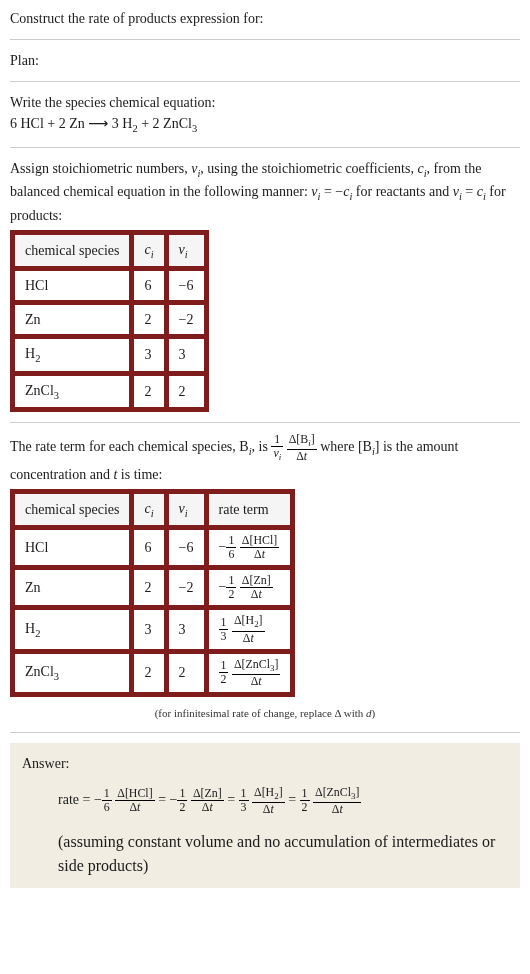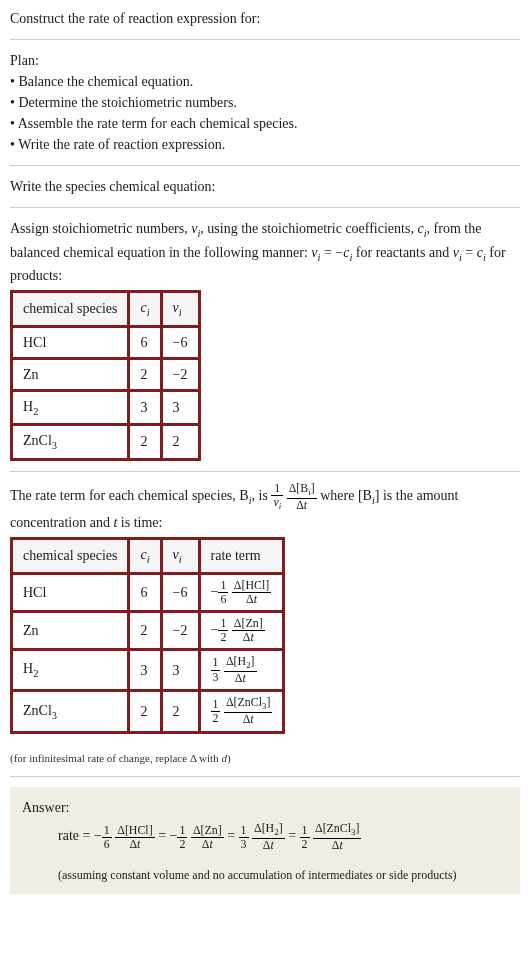--- a/index.html
+++ b/index.html
@@ -32,21 +32,21 @@
       font-size: 0.75em;
     }
     .italic {
       font-style: italic;
     }
     table {
       border-collapse: collapse;
       margin-top: 4px;
     }
     td, th {
-      border: 3px solid #7f1d1d;
+      border: 5px solid #7f1d1d;
       padding: 4px 10px;
       font-weight: normal;
       text-align: left;
     }
     th {
       background: #f5f5f5;
     }
     .frac {
       display: inline-block;
       vertical-align: middle;
@@ -59,70 +59,66 @@
       border-bottom: 1px solid #000;
       padding: 0 2px;
     }
     .frac .den {
       display: block;
       padding: 0 2px;
     }
     .small-note {
       font-size: 11px;
       color: #333;
-      margin-top: 16px;
+      margin-top: 8px;
+      text-align: center;
     }
     .answer-box {
       background: #f1ede3;
       padding: 10px 12px;
       margin-top: 6px;
     }
     .answer-box .label {
-      margin-bottom: 4px;
+      margin-bottom: 12px;
     }
     .answer-box .rate-line {
       padding-left: 36px;
       margin-bottom: 14px;
     }
     .answer-box .note {
       padding-left: 36px;
-      font-size: 12px;
+      font-size: 16px;
       font-family: Liberation Serif, serif;
     }
     ul.plan {
       list-style: none;
       padding-left: 0;
     }
     ul.plan li::before {
       content: "• ";
     }
   </style>
 </head>
 <body>
 
 <div class="section">
-  <div>Construct the rate of reaction expression for:</div>
+  <div>Construct the rate of products expression for:</div>
 </div>
 
 <hr>
 
 <div class="section">
   <div>Plan:</div>
-  <ul class="plan">
-    <li>Balance the chemical equation.</li>
-    <li>Determine the stoichiometric numbers.</li>
-    <li>Assemble the rate term for each chemical species.</li>
-    <li>Write the rate of reaction expression.</li>
-  </ul>
 </div>
 
 <hr>
 
 <div class="section">
   <div>Write the species chemical equation:</div>
+  <div class="equation">6 HCl + 2 Zn  ⟶  3 H<span class="sub">2</span> + 2 ZnCl<span class="sub">3</span></div>
 </div>
 
 <hr>
 
 <div class="section">
   <div>Assign stoichiometric numbers, <span class="italic">ν<span class="sub">i</span></span>, using the stoichiometric coefficients, <span class="italic">c<span class="sub">i</span></span>, from the balanced chemical equation in the following manner: <span class="italic">ν<span class="sub">i</span></span> = −<span class="italic">c<span class="sub">i</span></span> for reactants and <span class="italic">ν<span class="sub">i</span></span> = <span class="italic">c<span class="sub">i</span></span> for products:</div>
   <table>
     <tbody>
         <tr>
       <th>chemical species</th>

